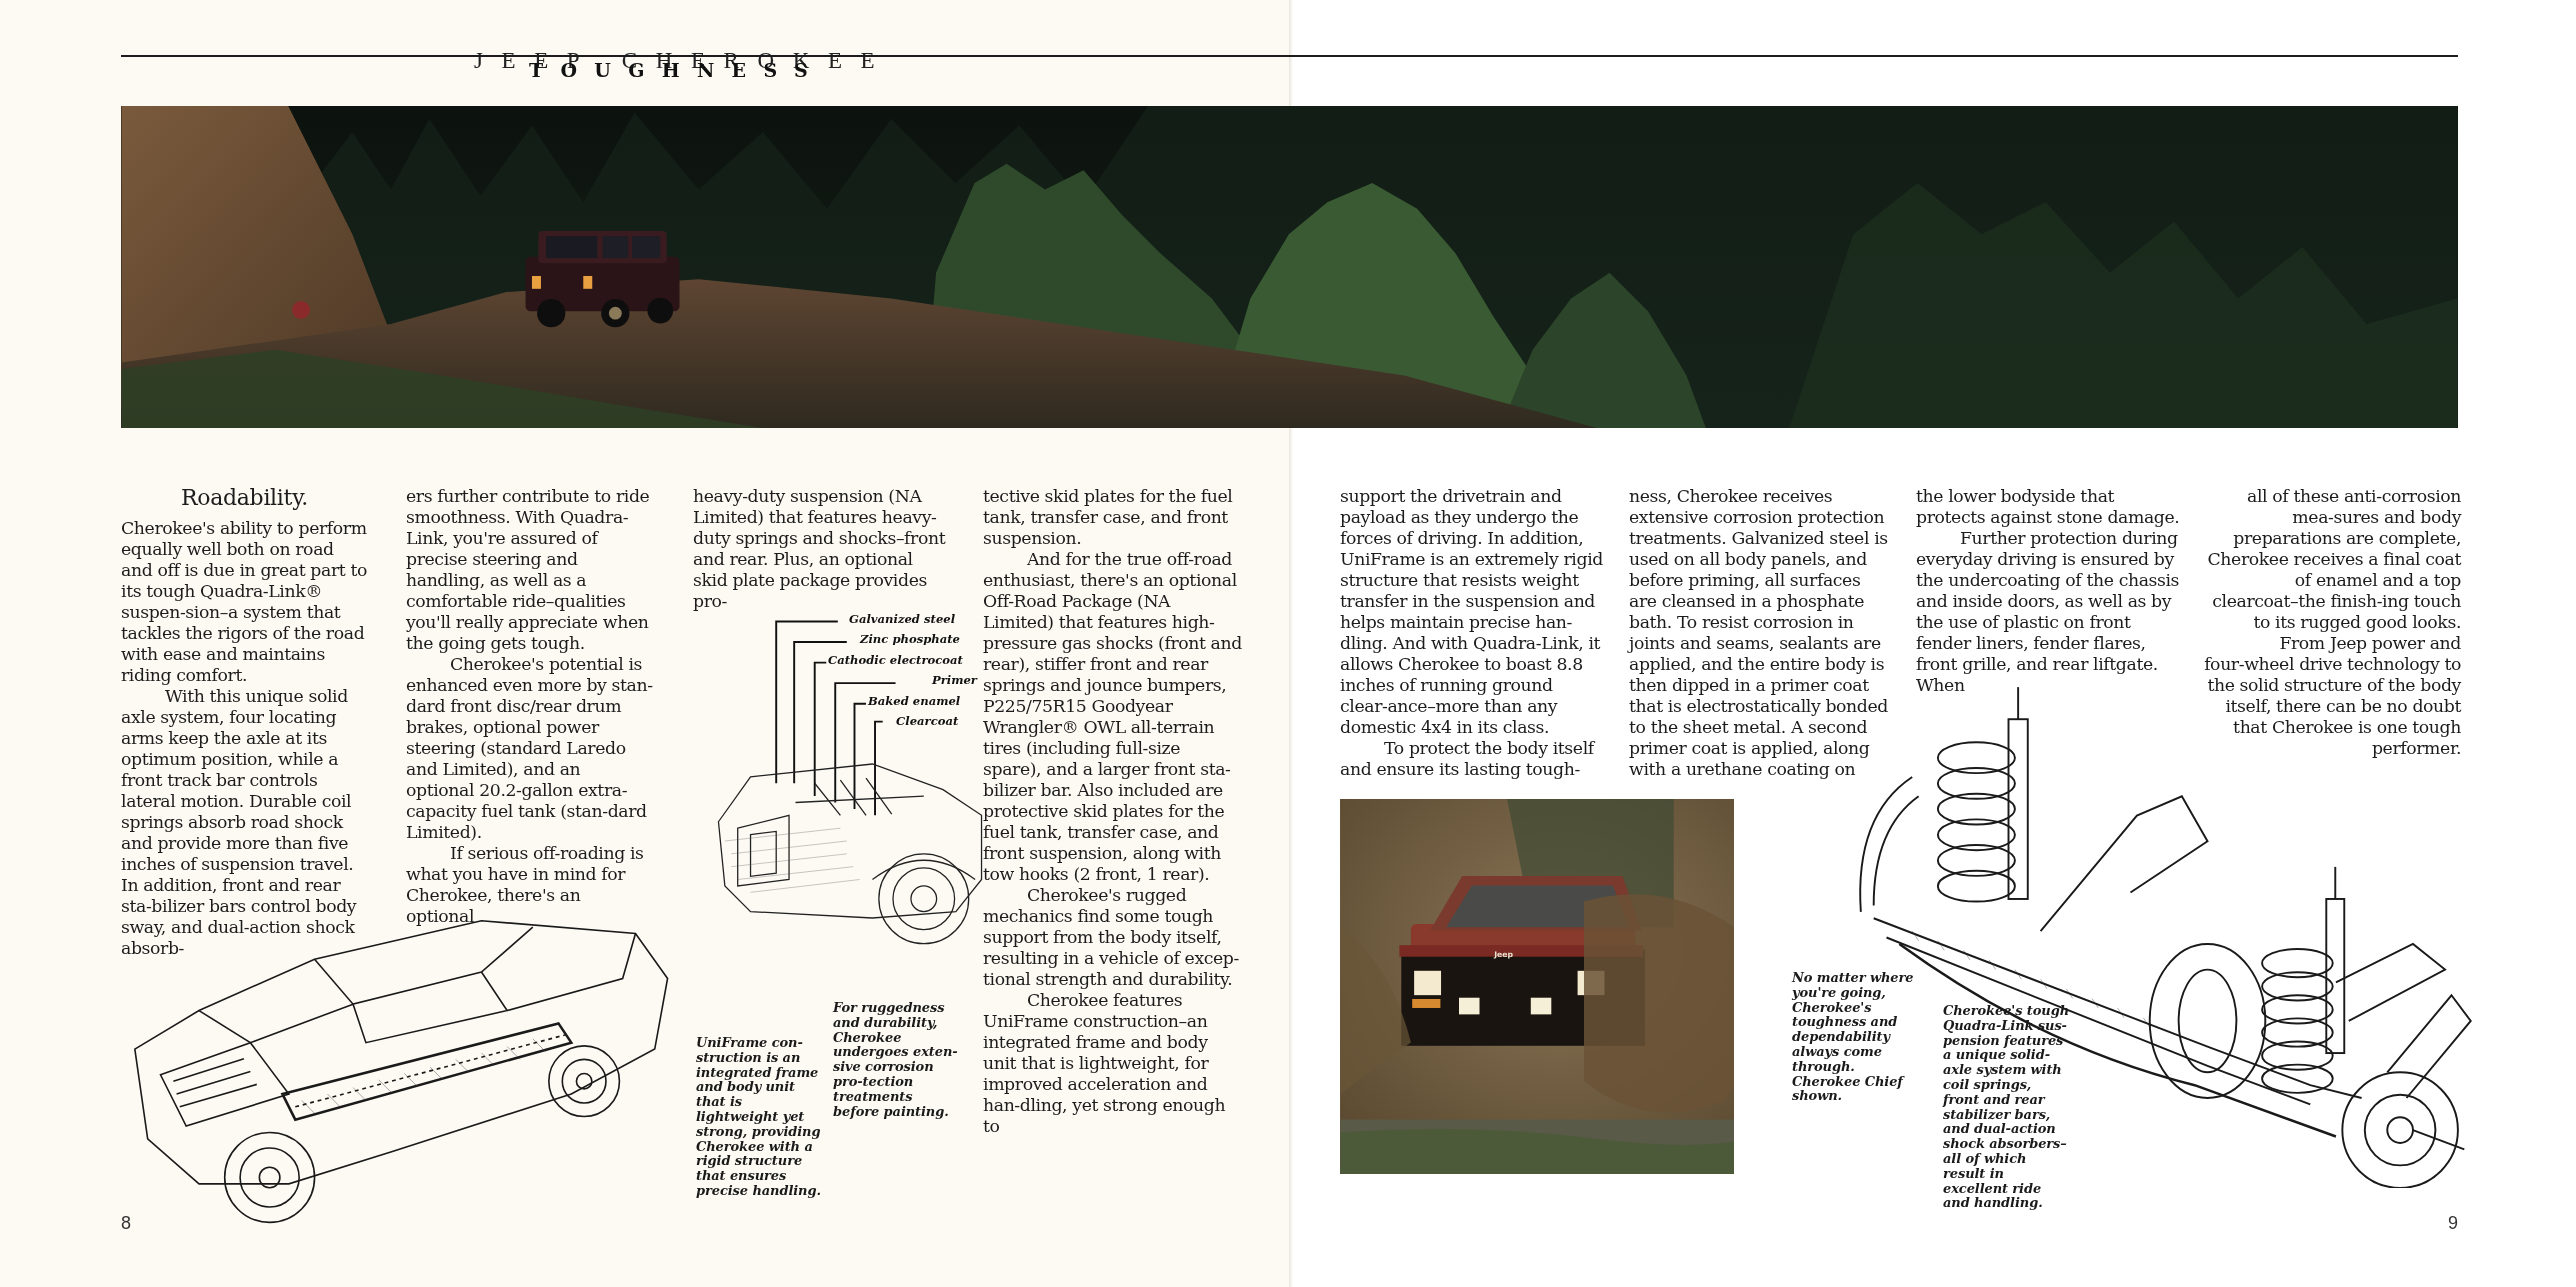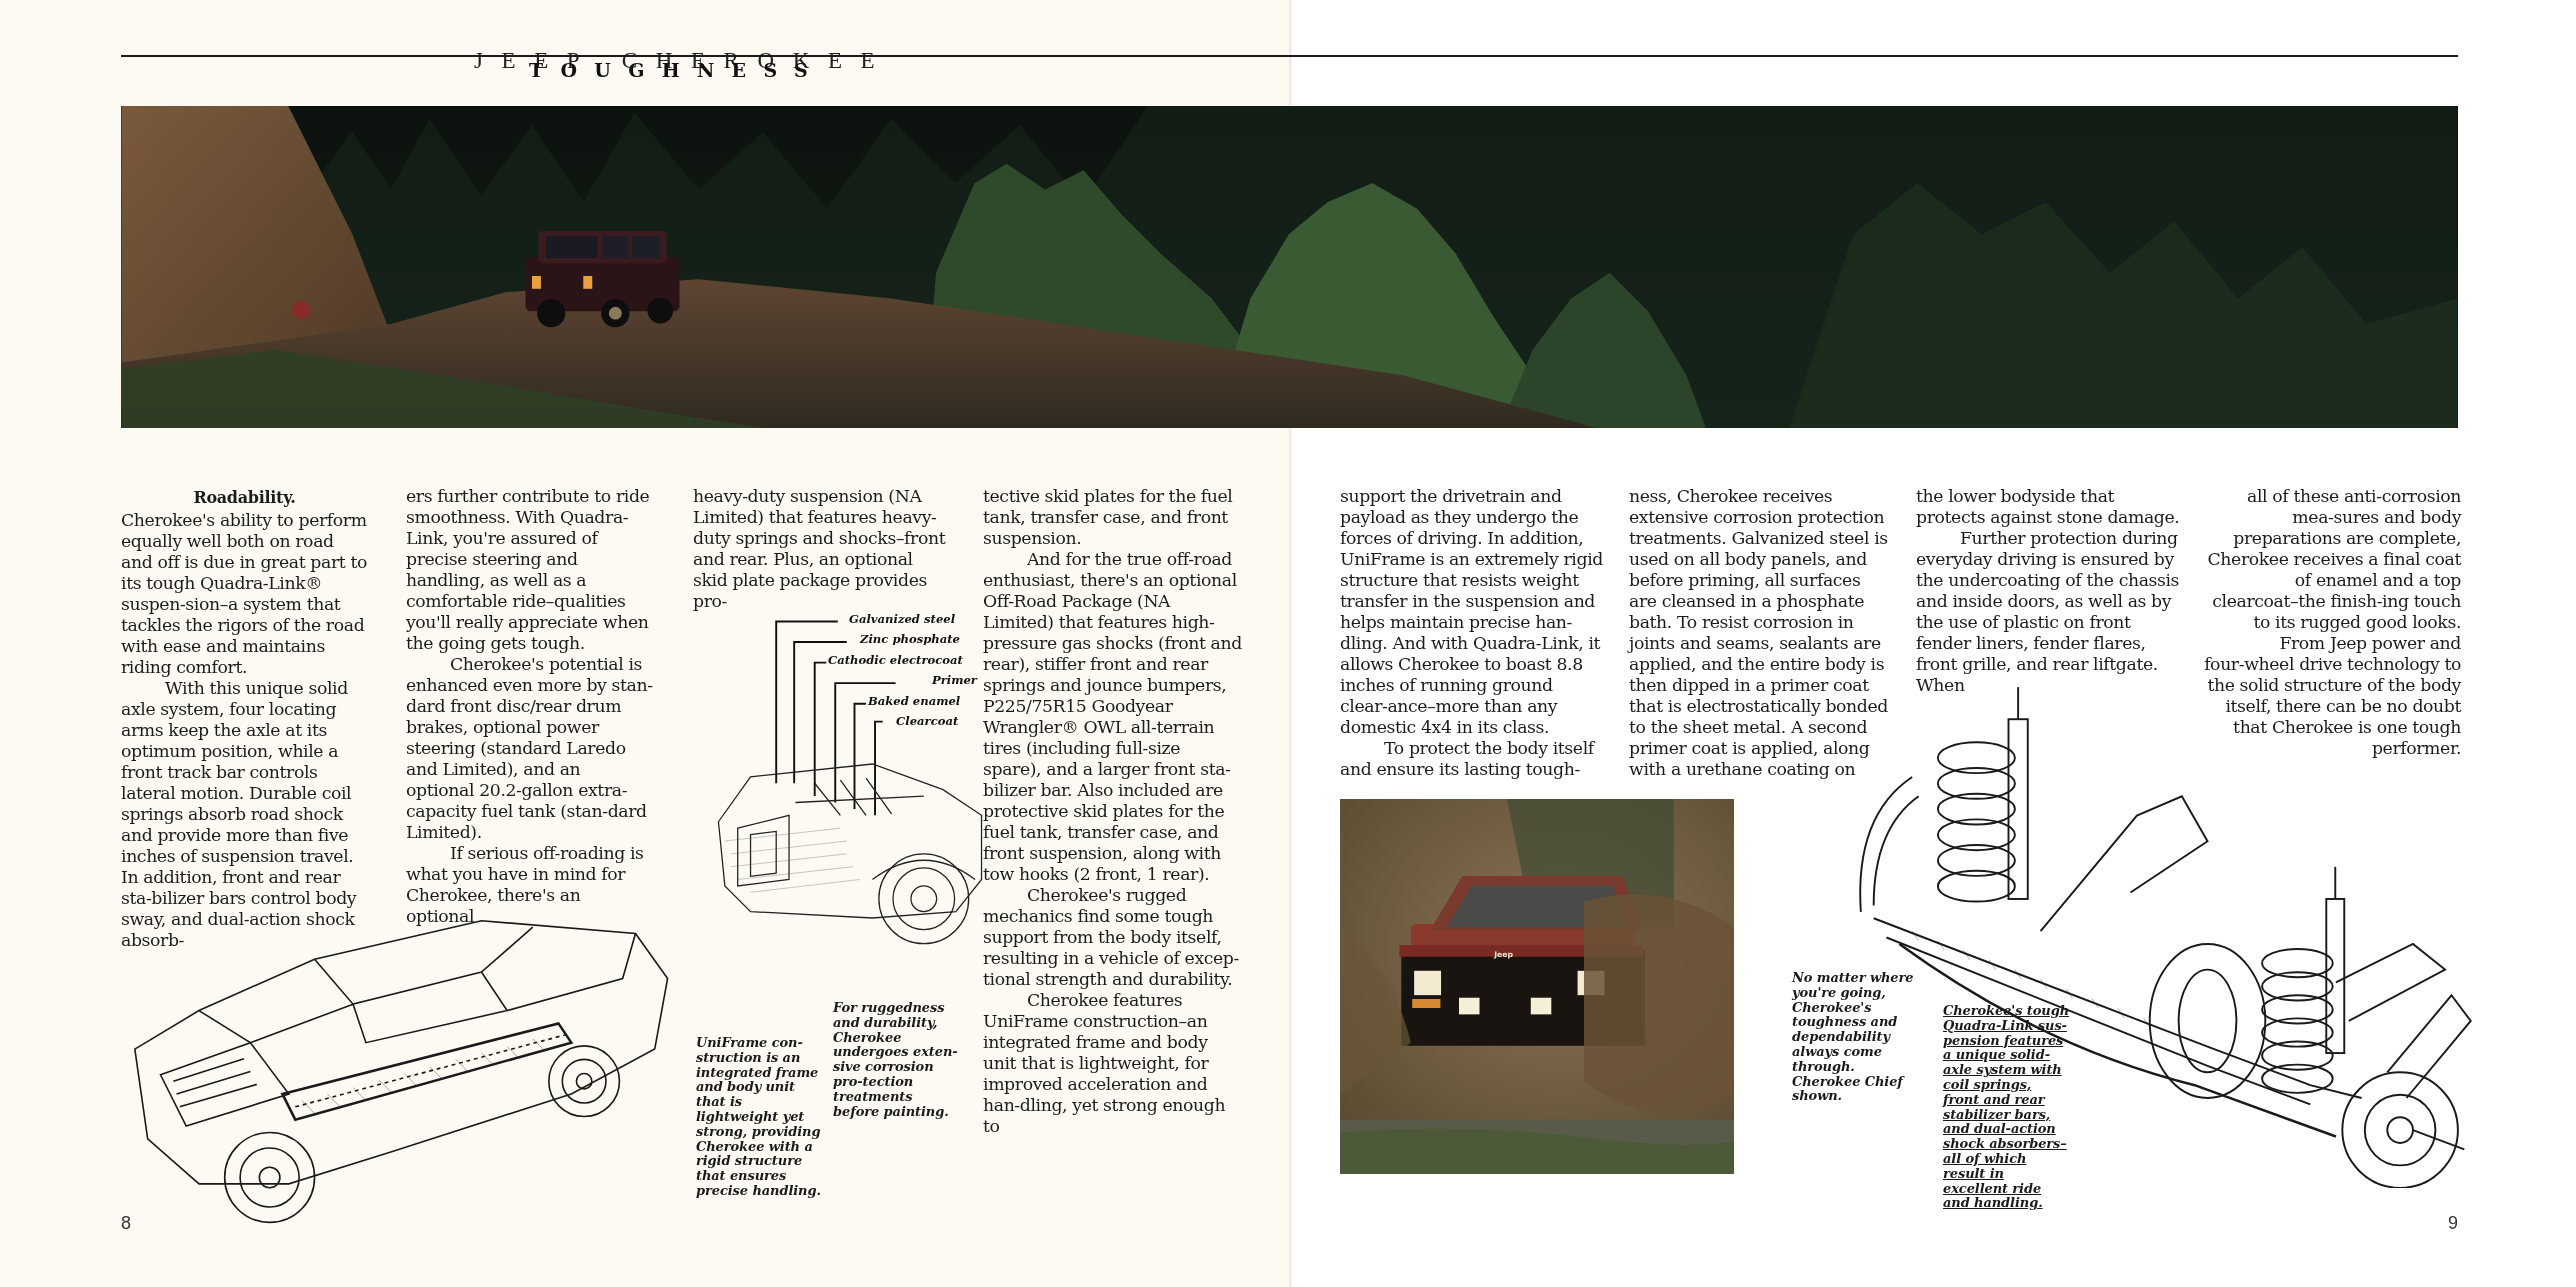--- a/index.html
+++ b/index.html
@@ -7,21 +7,21 @@
   .page-left { position:absolute; left:0; top:0; width:1291px; height:1287px; background:#fcfaf3; }
   .page-right { position:absolute; left:1291px; top:0; width:1285px; height:1287px; background:#ffffff; }
   .gutter { position:absolute; left:1289px; top:0; width:3.9px; height:1287px; background:linear-gradient(to right,#e8e4da,#f5f3ee,#ffffff); }
   .brand-title { position:absolute; left:474px; top:28px; font-family:"Liberation Serif", serif; font-size:23px; letter-spacing:18.6px; color:#222; font-weight:normal; white-space:nowrap;margin-top:20px; }
   .rule { position:absolute; left:121px; top:55px; width:2337px; height:1.9px; background:#1c1c1c; }
   .section-title { position:absolute; left:529px; top:59px; font-family:"DejaVu Serif", serif; font-size:19px; font-weight:bold; letter-spacing:17.3px; color:#111; white-space:nowrap; }
   .hero { position:absolute; left:121px; top:106px; width:2337px; height:322px; overflow:hidden; background:#111a12; }
   .col { position:absolute; top:486px; font-family:"DejaVu Serif", serif; font-size:17.3px; line-height:21px; color:#1c1c1c; letter-spacing:-0.4px; }
   .col p { margin:0; }
   .col p.indent { text-indent:44px; }
-  .heading { font-family:"DejaVu Serif", serif; font-weight:bold; font-size:16px; text-align:center; margin:0 0 0 0; letter-spacing:-0.3px; line-height:24.4px; }
+  .heading { font-family:"DejaVu Serif", serif; font-weight:normal; font-size:22px; text-align:center; margin:0 0 8px 0; letter-spacing:-0.3px; line-height:24.4px; }
   .caption { position:absolute; font-family:"DejaVu Serif", serif; font-style:italic; font-weight:bold; font-size:13px; line-height:14.8px; color:#1a1a1a; letter-spacing:-0.1px; }
   .label-item { position:absolute; right:0; font-family:"DejaVu Serif", serif; font-style:italic; font-weight:bold; font-size:11.6px; white-space:nowrap; color:#111; }
   .page-num { position:absolute; top:1213px; font-family:"Liberation Sans", sans-serif; font-size:18px; color:#333; }
   .mud-photo { position:absolute; left:1340px; top:799px; width:394px; height:375px; overflow:hidden; background:#6b5a3e; }
   .illus { position:absolute; }
 </style>
 </head>
 <body>
 
 <div class="page-left"></div>
@@ -264,16 +264,16 @@
     <circle cx="860" cy="690" r="20"></circle>
     <line x1="880" y1="690" x2="960" y2="720"></line>
 
     <path d="M80 400 Q300 560 540 620 L760 700" stroke-width="4"></path>
   </g>
   <g stroke="#333" stroke-width="1" opacity="0.6">
     <path d="M100 380 L110 395 M140 395 L150 410 M180 410 L190 425 M220 425 L230 440 M260 440 L270 455 M300 455 L310 470 M340 470 L350 485 M380 485 L390 500 M420 500 L430 515 M460 515 L470 530"></path>
   </g>
 </svg>
 
-<div class="caption" style="left:1943px; top:1004px; width:128px;text-decoration:underline;">Cherokee's tough Quadra-Link sus-pension features a unique solid-axle system with coil springs, front and rear stabilizer bars, and dual-action shock absorbers–all of which result in excellent ride and handling.</div>
+<div class="caption" style="left:1943px; top:1004px; width:128px;">Cherokee's tough Quadra-Link sus-pension features a unique solid-axle system with coil springs, front and rear stabilizer bars, and dual-action shock absorbers–all of which result in excellent ride and handling.</div>
 
 <div class="page-num" style="left:2448px;">9</div>
 
 
 </body></html>

